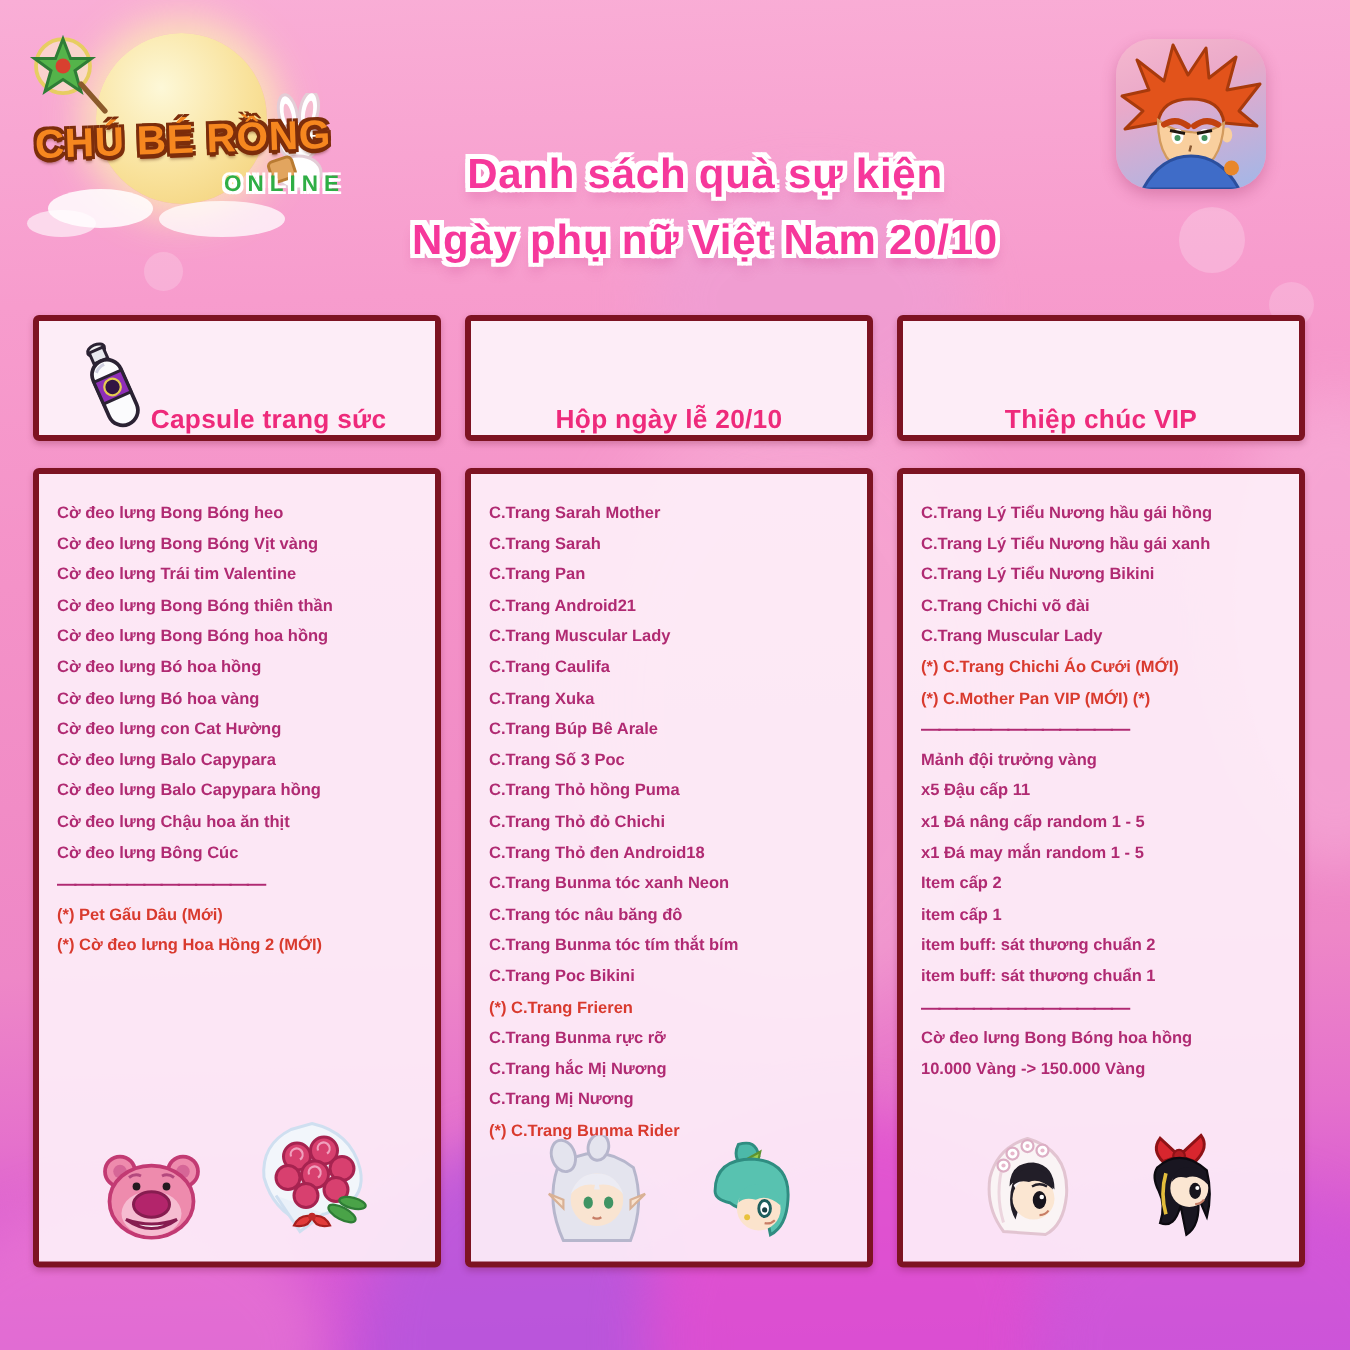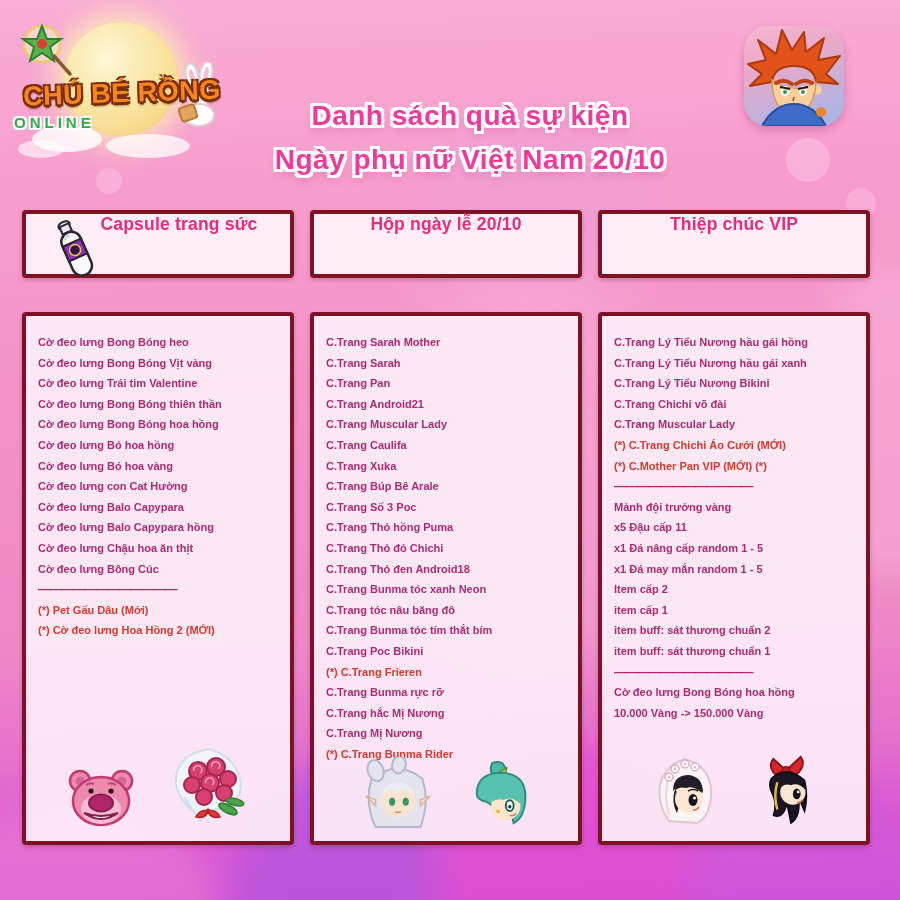--- a/index.html
+++ b/index.html
@@ -26,40 +26,40 @@
         box-shadow:0 0 26px 10px rgba(253,240,180,.8);}
   .lantern{position:absolute;left:0;top:0;}
   .rabbit{position:absolute;right:2px;top:44px;}
   .cloud{position:absolute;background:#fff;border-radius:50%;opacity:.85;}
   .c1{left:18px;top:108px;width:70px;height:26px;}
   .c2{left:92px;top:116px;width:84px;height:24px;opacity:.75;}
   .c3{left:4px;top:122px;width:46px;height:18px;opacity:.6;}
   .logo-title{position:absolute;left:0;right:0;top:60px;text-align:center;font-size:27px;font-weight:900;
      color:#f6871f;letter-spacing:.5px;transform:rotate(-2deg);
      text-shadow:-2px -2px 0 #7c2d0b,2px -2px 0 #7c2d0b,-2px 2px 0 #7c2d0b,2px 2px 0 #7c2d0b,0 3px 0 #7c2d0b,0 4px 2px rgba(80,20,0,.4);}
-  .logo-online{position:absolute;left:0;right:0;top:96px;text-align:left;font-size:15px;font-weight:900;
+  .logo-online{position:absolute;left:0;right:0;top:96px;text-align:right;font-size:15px;font-weight:900;
      color:#2fae45;letter-spacing:4px;
      text-shadow:-2px -2px 0 #fff,2px -2px 0 #fff,-2px 2px 0 #fff,2px 2px 0 #fff,0 2px 0 #fff;}
 
   
   .main-title{position:absolute;left:188px;top:94px;width:564px;text-align:center;
      color:var(--c-title,#f6389b);font-weight:800;font-size:28px;line-height:44px;letter-spacing:.5px;
      text-shadow:-3px -3px 0 #fff,0 -3px 0 #fff,3px -3px 0 #fff,-3px 0 0 #fff,3px 0 0 #fff,
                  -3px 3px 0 #fff,0 3px 0 #fff,3px 3px 0 #fff,0 6px 8px rgba(190,40,120,.35);}
 
   
   .app-icon{position:absolute;left:744px;top:26px;width:100px;height:100px;border-radius:24px;
      background:linear-gradient(160deg,#f6b8cf 0%,#eaa9c9 35%,#a0b7e8 100%);
      box-shadow:0 4px 10px rgba(150,40,90,.3);overflow:hidden;}
 
   
   .panel{position:absolute;top:210px;width:272px;}
   .p0{left:22px;} .p1{left:310px;} .p2{left:598px;}
-  .p-head{height:68px;border:4px solid var(--c-border,#7d1322);border-radius:4px;box-sizing:border-box;
-     background:rgba(253,241,249,.95);display:flex;align-items:flex-start;justify-content:center;gap:8px;
+  .p-head{height:84px;border:4px solid var(--c-border,#7d1322);border-radius:4px;box-sizing:border-box;
+     background:rgba(253,241,249,.95);display:flex;align-items:flex-end;justify-content:center;gap:8px;
      box-shadow:0 2px 4px rgba(100,10,40,.25);}
   .p-head h2{font-size:17.5px;font-weight:800;color:var(--c-header,#ee2a7b);margin:0;letter-spacing:.2px;}
   .p-body{position:absolute;top:102px;left:0;right:0;height:533px;border:4px solid var(--c-border,#7d1322);
      border-radius:4px;box-sizing:border-box;background:rgba(253,239,248,.92);padding:16px 12px 0;
      box-shadow:0 2px 4px rgba(100,10,40,.25);}
   .items .item{font-size:11px;font-weight:700;color:var(--c-item,#b02a72);line-height:20.6px;white-space:nowrap;overflow:hidden;}
   .items .item.new{color:var(--c-new,#d93a2e);}
   .items .item.divider{letter-spacing:-1.5px;font-size:13px;}
   .p-icons{position:absolute;bottom:12px;left:0;right:0;display:flex;justify-content:center;align-items:flex-end;gap:26px;}
   .capsule-svg{transform:rotate(-24deg);margin-top:4px;}

